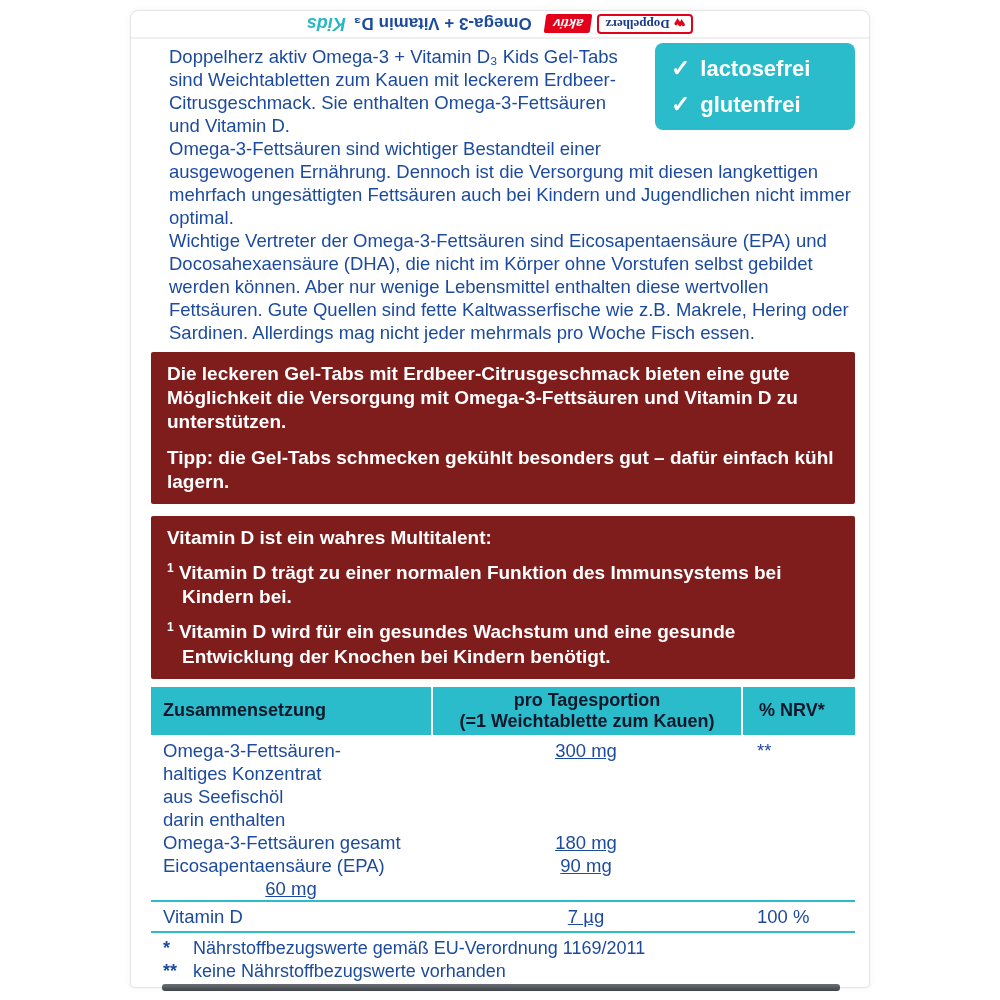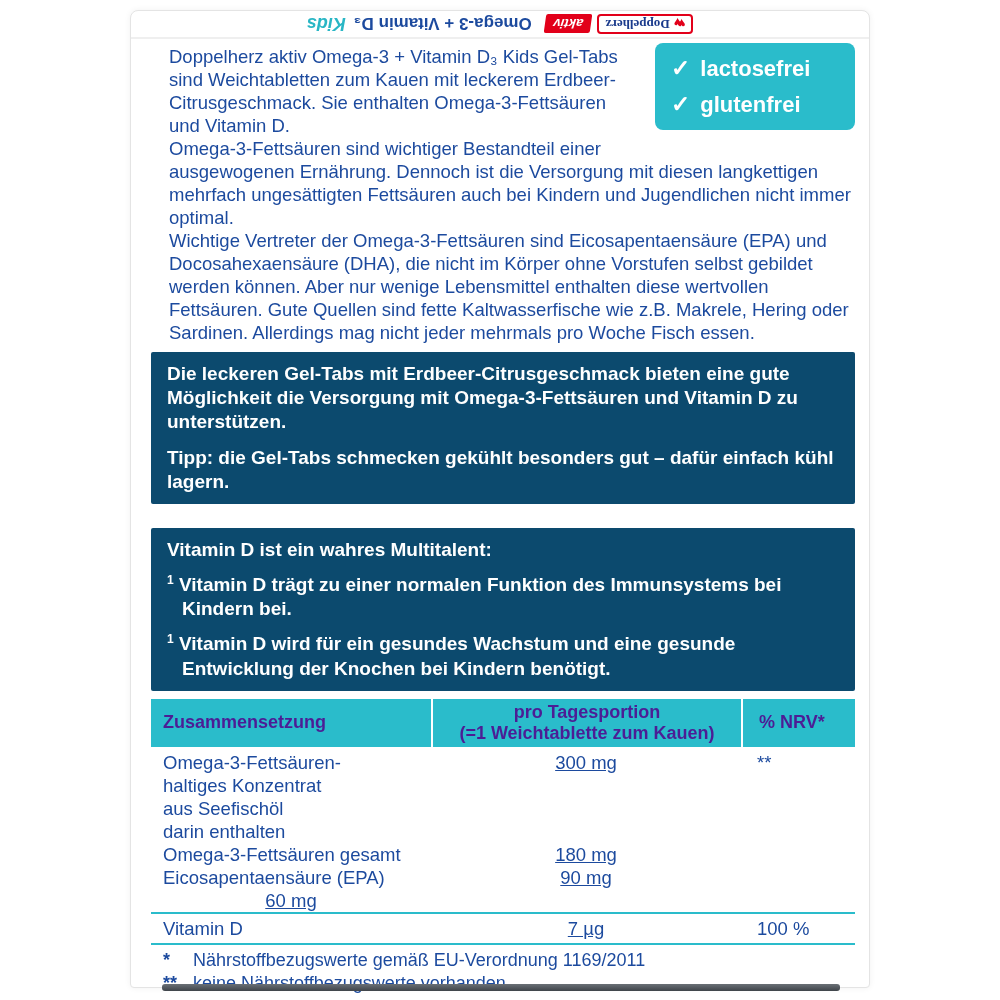--- a/index.html
+++ b/index.html
@@ -41,32 +41,32 @@
     background: #2abccb; border-radius: 8px; padding: 14px 16px;
     display: flex; flex-direction: column; gap: 13px;
   }
   .ff-row { display: flex; align-items: center; gap: 10px; color: #ffffff; font-weight: bold; font-size: 22px; line-height: 1; }
   .ck { font-size: 23px; font-weight: bold; }
 
   .intro { margin-left: 18px; font-size: 18.5px; line-height: 23px; }
   .intro p { margin: 0; }
 
   .tealbox {
-    clear: both; background: #0c4a6e; color: #ffffff; font-weight: bold;
+    clear: both; background: #7f1d1d; color: #ffffff; font-weight: bold;
     border-radius: 2px; padding: 10px 16px; font-size: 19px; line-height: 24px;
   }
   .box1 { margin-top: 8px; }
   .box1 .tip { margin-top: 12px; }
-  .box2 { margin-top: 24px; }
+  .box2 { margin-top: 12px; }
   .vb-item { margin-top: 6px; padding-left: 15px; text-indent: -15px; }
   .vb-item sup { font-size: 12px; }
 
   
   .thead {
-    margin-top: 8px; height: 48px; background: #2abccb; color: #4c1d95;
+    margin-top: 8px; height: 48px; background: #2abccb; color: #0f172a;
     display: grid; grid-template-columns: 280px 310px 1fr; align-items: center;
     font-size: 18px; font-weight: 600;
   }
   .th1 { padding-left: 12px; }
   .th2 { text-align: center; border-left: 2px solid #ffffff; height: 100%;
          display: flex; flex-direction: column; justify-content: center; }
   .th3 { border-left: 2px solid #ffffff; height: 100%; display: flex; align-items: center; padding-left: 16px; }
 
   .tbody { padding-top: 4px; font-size: 18.5px; line-height: 23px; }
   .trow { display: grid; grid-template-columns: 280px 310px 1fr; }

